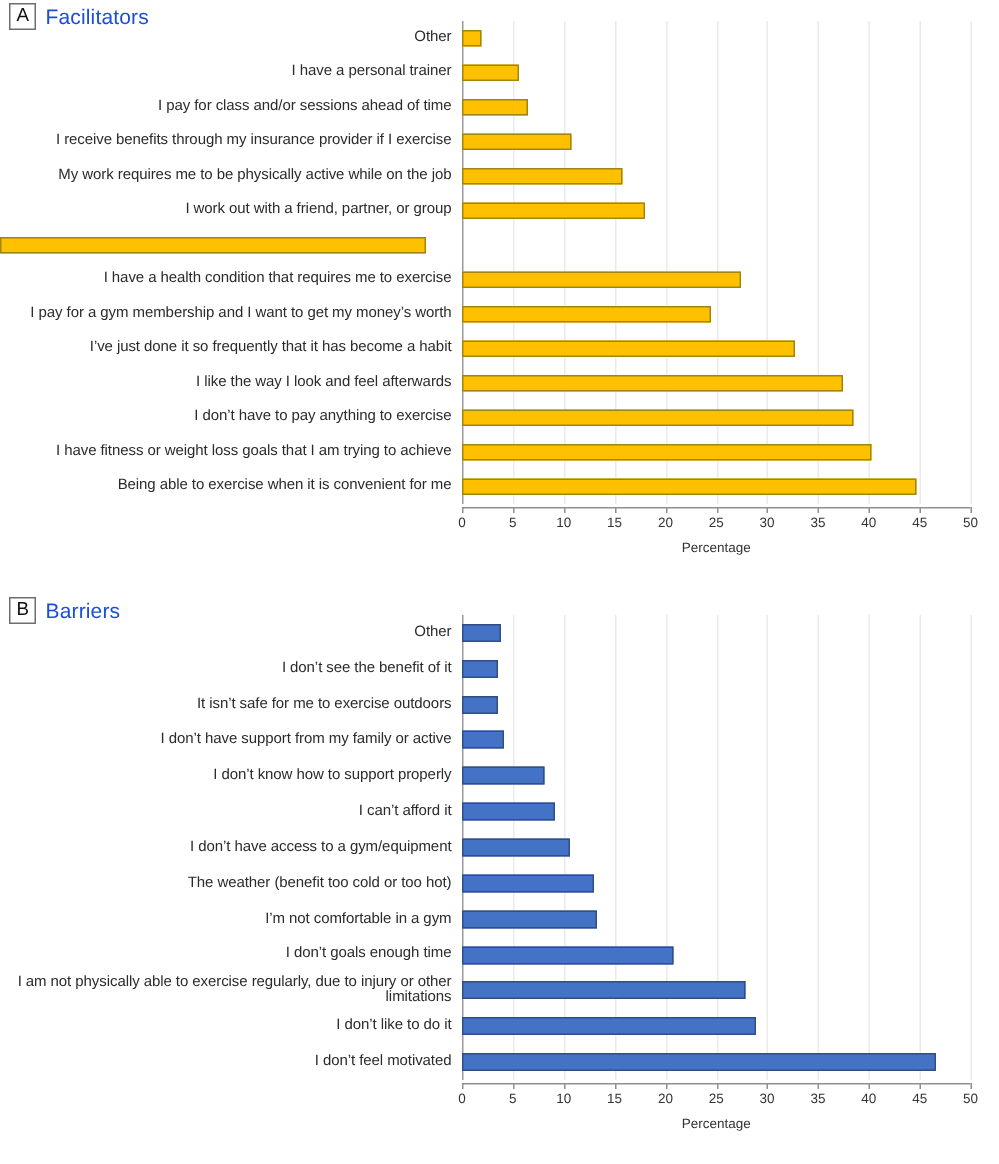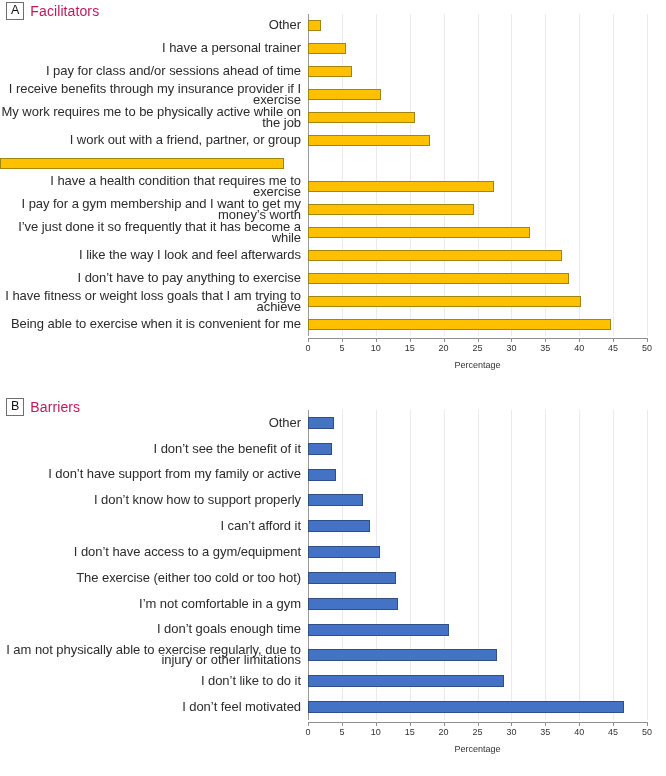--- a/index.html
+++ b/index.html
@@ -43,21 +43,21 @@
     border: 1px solid #6e6e6e;
     font-size: 12.5px;
     line-height: 13px;
     padding: 1px 4px 2px 4px;
     font-family: "Liberation Sans", sans-serif;
     color: #111;
     background: #fff;
   }
   .panel-title {
     font-size: 14px;
-    color: #be185d;
+    color: #1d4ed8;
     letter-spacing: 0.1px;
   }
 
   
   .plot {
     position: absolute;
     left: 0;
     width: 666px;
   }
   #plot-a { top: 14px;  height: 322px; }
@@ -77,21 +77,21 @@
     display: flex;
     align-items: center;
     min-height: 0;
   }
   .cat-label {
     width: 308px;
     flex: 0 0 308px;
     text-align: right;
     padding-right: 7px;
     box-sizing: border-box;
-    font-size: 13px;
+    font-size: 10px;
     line-height: 10.2px;
     color: #2b2b2b;
     letter-spacing: -0.05px;
   }
   .bar-cell {
     position: relative;
     flex: 1 1 auto;
     height: 100%;
     display: flex;
     align-items: center;
@@ -243,21 +243,21 @@
               <div class="bar" title="I have a health condition that requires me to exercise: 26%" style="width: 52%;"></div>
             </div>
           </div>
           <div class="row">
             <div class="cat-label">I pay for a gym membership and I want to get my money’s worth</div>
             <div class="bar-cell">
               <div class="bar" title="I pay for a gym membership and I want to get my money’s worth: 23.2%" style="width: 46.4%;"></div>
             </div>
           </div>
           <div class="row">
-            <div class="cat-label">I’ve just done it so frequently that it has become a while</div>
+            <div class="cat-label">I’ve just done it so frequently that it has become a habit</div>
             <div class="bar-cell">
               <div class="bar" title="I’ve just done it so frequently that it has become a habit: 31%" style="width: 62%;"></div>
             </div>
           </div>
           <div class="row">
             <div class="cat-label">I like the way I look and feel afterwards</div>
             <div class="bar-cell">
               <div class="bar" title="I like the way I look and feel afterwards: 35.5%" style="width: 71%;"></div>
             </div>
           </div>
@@ -340,20 +340,26 @@
               <div class="bar" title="Other: 3.7%" style="width: 7.4%;"></div>
             </div>
           </div>
           <div class="row">
             <div class="cat-label">I don’t see the benefit of it</div>
             <div class="bar-cell">
               <div class="bar" title="I don’t see the benefit of it: 3.4%" style="width: 6.8%;"></div>
             </div>
           </div>
           <div class="row">
+            <div class="cat-label">It isn’t safe for me to exercise outdoors</div>
+            <div class="bar-cell">
+              <div class="bar" title="It isn’t safe for me to exercise outdoors: 3.4%" style="width: 6.8%;"></div>
+            </div>
+          </div>
+          <div class="row">
             <div class="cat-label">I don’t have support from my family or active</div>
             <div class="bar-cell">
               <div class="bar" title="I don’t have support from my family or friends: 3.9%" style="width: 7.8%;"></div>
             </div>
           </div>
           <div class="row">
             <div class="cat-label">I don’t know how to support properly</div>
             <div class="bar-cell">
               <div class="bar" title="I don’t know how to exercise properly: 7.7%" style="width: 15.4%;"></div>
             </div>
@@ -364,21 +370,21 @@
               <div class="bar" title="I can’t afford it: 8.6%" style="width: 17.2%;"></div>
             </div>
           </div>
           <div class="row">
             <div class="cat-label">I don’t have access to a gym/equipment</div>
             <div class="bar-cell">
               <div class="bar" title="I don’t have access to a gym/equipment: 10%" style="width: 20%;"></div>
             </div>
           </div>
           <div class="row">
-            <div class="cat-label">The exercise (either too cold or too hot)</div>
+            <div class="cat-label">The weather (benefit too cold or too hot)</div>
             <div class="bar-cell">
               <div class="bar" title="The weather (either too cold or too hot): 12.3%" style="width: 24.6%;"></div>
             </div>
           </div>
           <div class="row">
             <div class="cat-label">I’m not comfortable in a gym</div>
             <div class="bar-cell">
               <div class="bar" title="I’m not comfortable in a gym: 12.5%" style="width: 25%;"></div>
             </div>
           </div>

